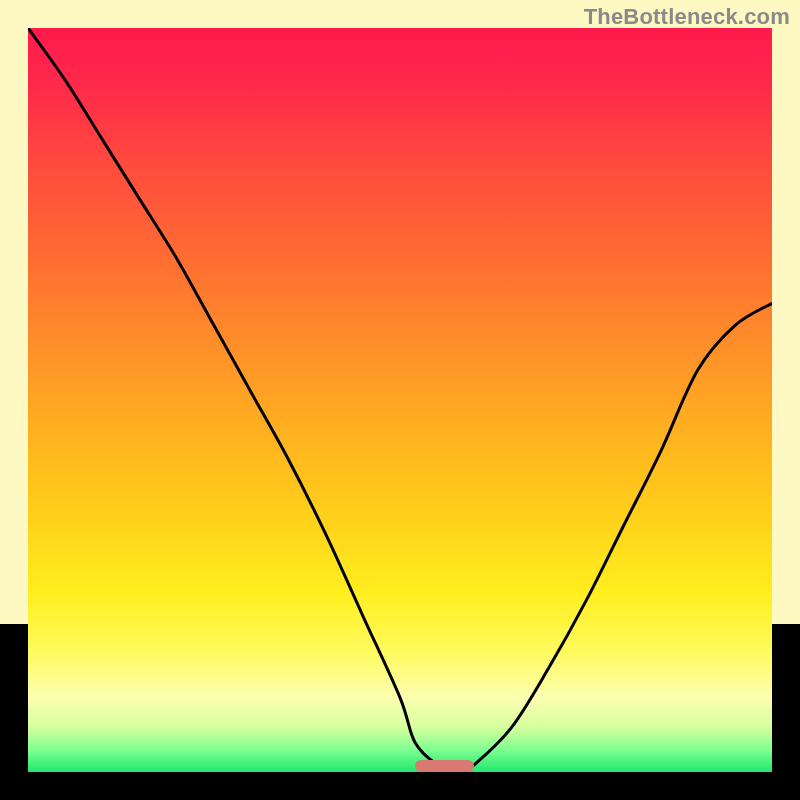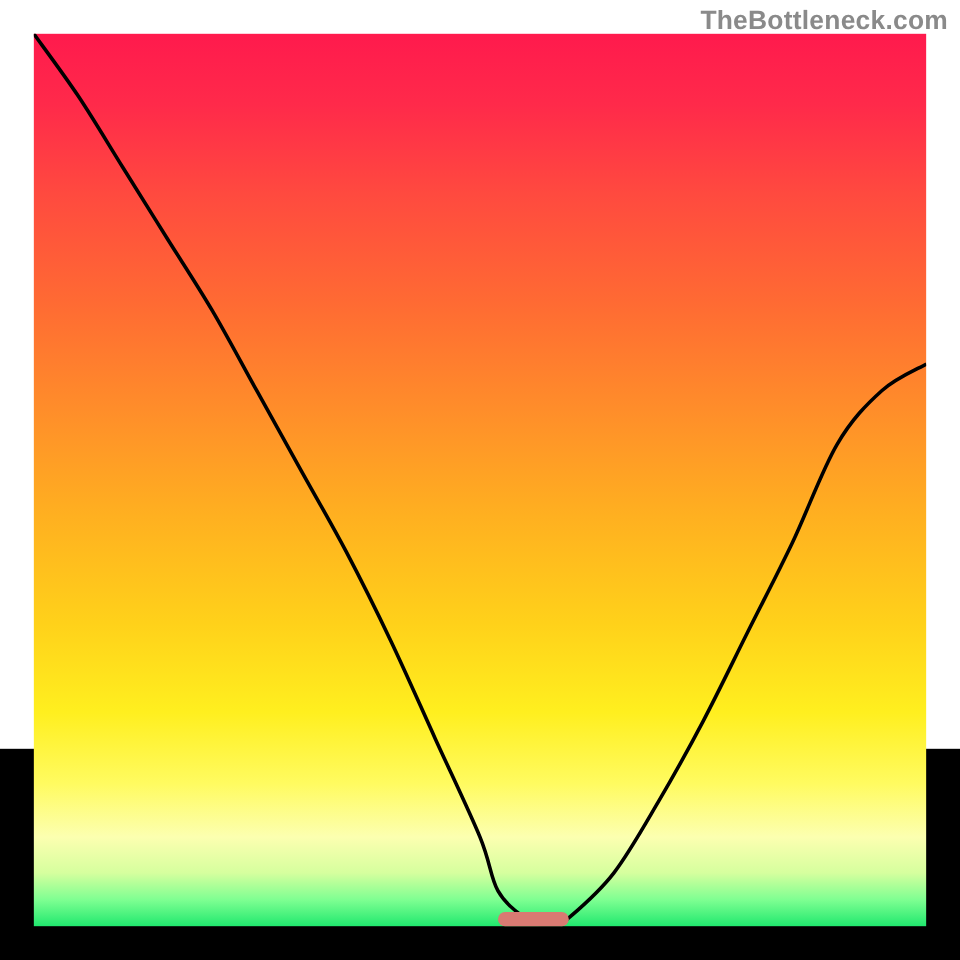--- a/index.html
+++ b/index.html
@@ -9,21 +9,21 @@
     height: 800px;
     background: #000;
     overflow: hidden;
   }
   .frame {
     position: absolute;
     left: 0;
     top: 0;
     width: 800px;
     height: 624px;
-    background: #ffffff;
+    background: #fef9c3;
   }
   .watermark {
     position: absolute;
     top: 4px;
     right: 10px;
     font-family: Arial, Helvetica, sans-serif;
     font-size: 22px;
     font-weight: 600;
     color: #8a8a8a;
     letter-spacing: 0.2px;

